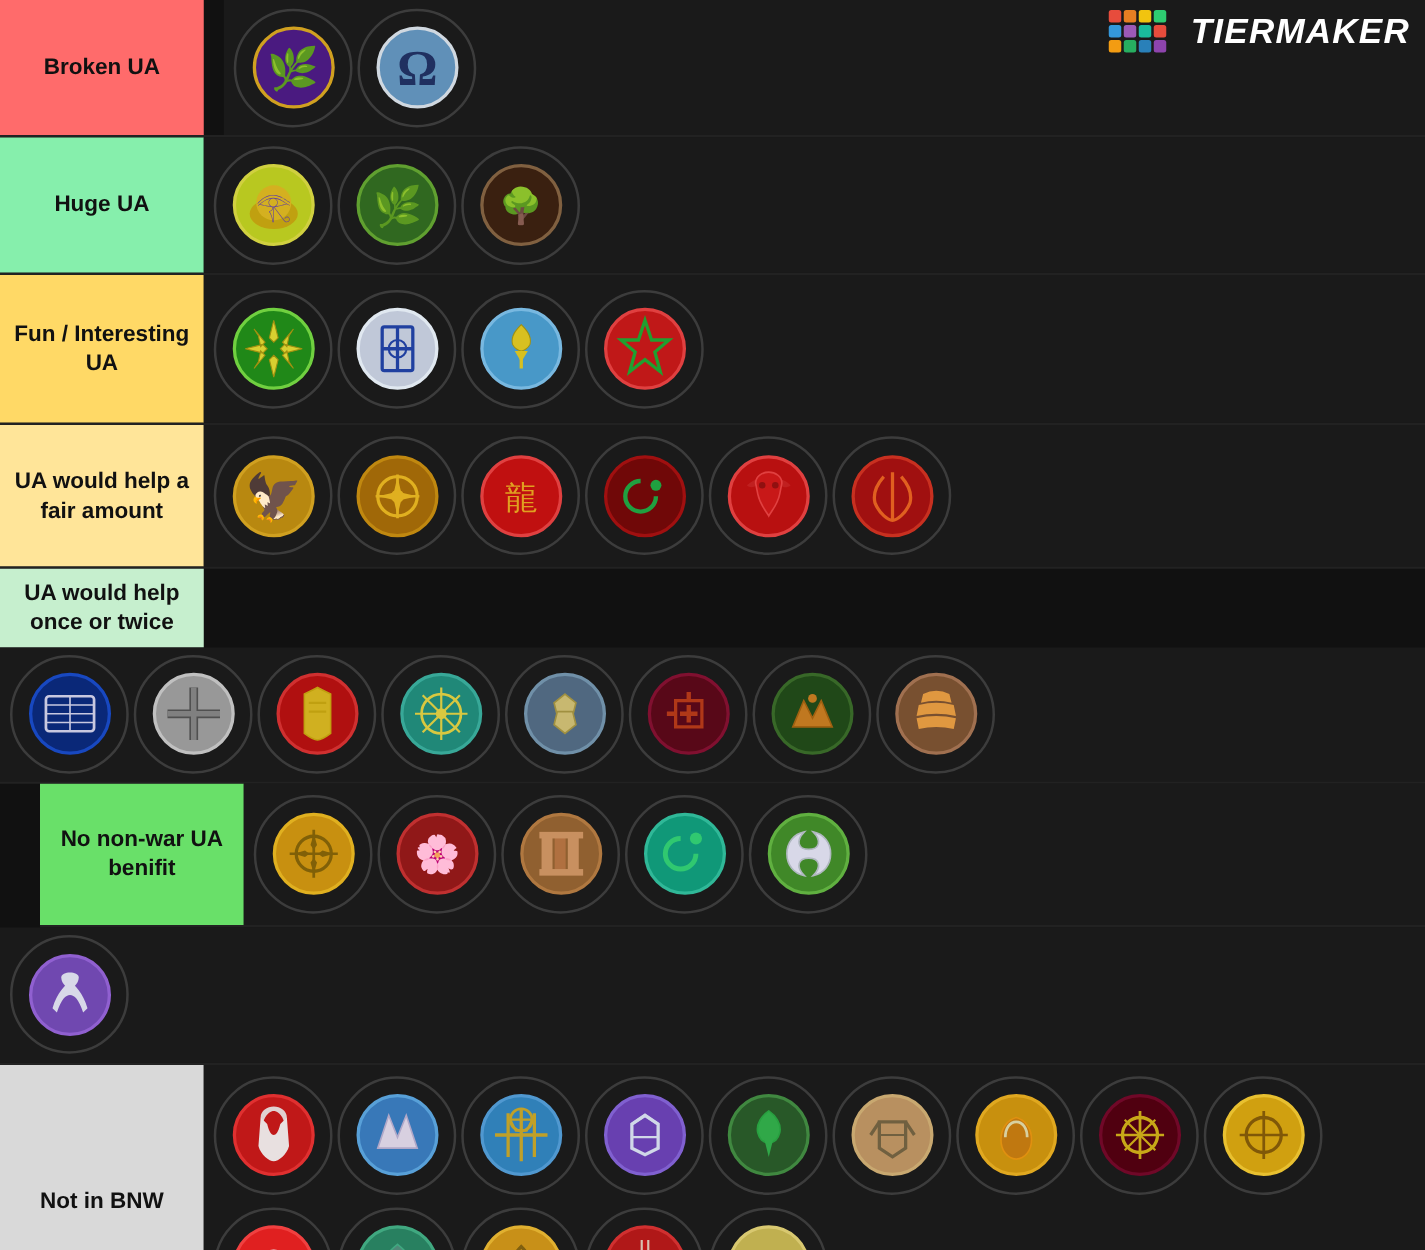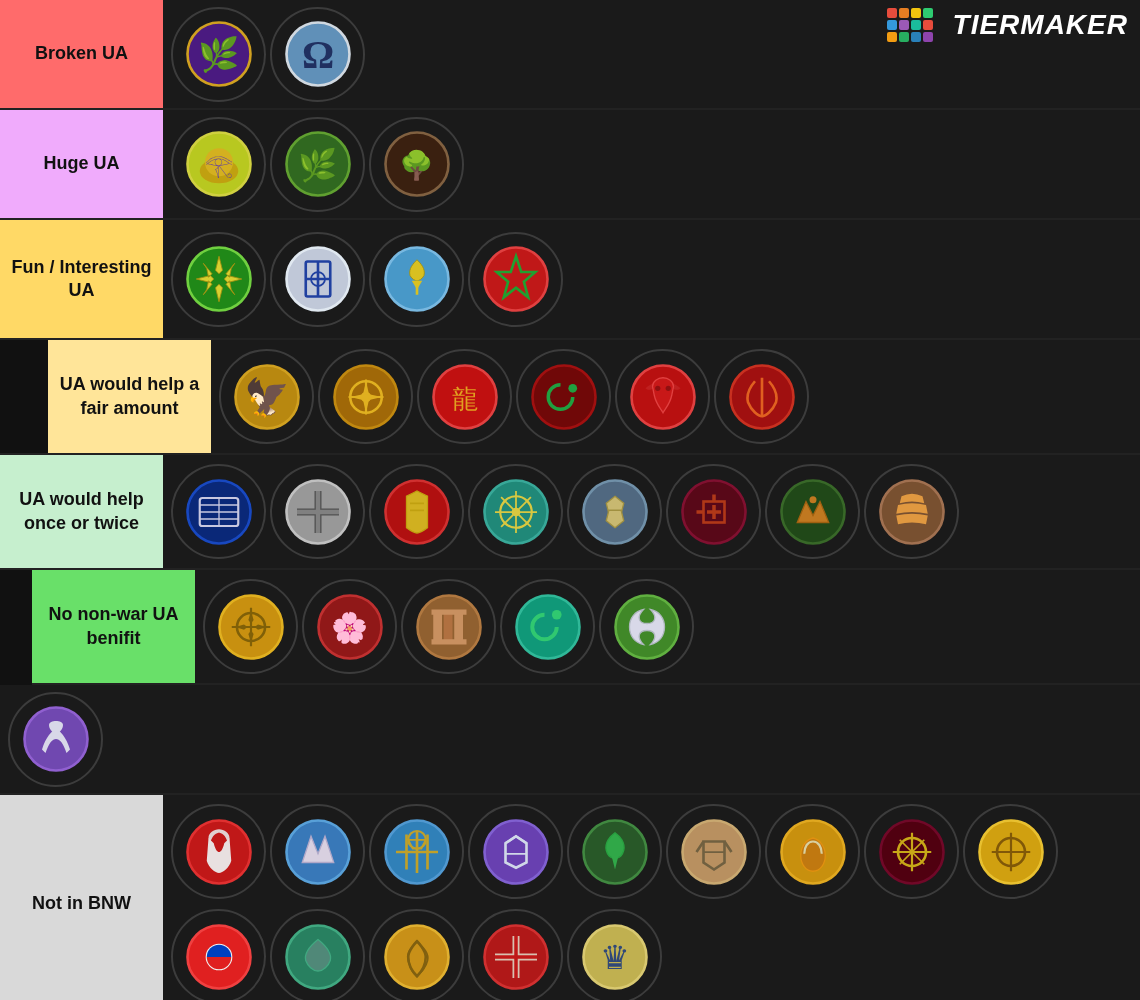--- a/index.html
+++ b/index.html
@@ -82,33 +82,33 @@
       font-size: 28px;
       font-weight: 900;
       color: white;
       letter-spacing: 1px;
       text-transform: uppercase;
       font-style: italic;
     }
 
     
     .row-broken { background-color: #ff6b6b; }
-    .row-huge { background-color: #f0abfc; }
+    .row-huge { background-color: #86efac; }
     .row-fun { background-color: #ffd966; }
     .row-fair { background-color: #ffe599; }
     .row-once { background-color: #c6efce; }
     .row-nonwar { background-color: #69e069; }
     .row-venice { background-color: #c59fd6; }
     .row-notbnw { background-color: #d9d9d9; }
 
-    .tier-row-broken { min-height: 110px; }
+    .tier-row-broken { min-height: 110px; gap: 16px; }
     .tier-row-huge { min-height: 110px; }
     .tier-row-fun { min-height: 120px; }
-    .tier-row-fair { min-height: 115px; padding-left: 48px; }
-    .tier-row-once { min-height: 115px; }
+    .tier-row-fair { min-height: 115px; }
+    .tier-row-once { min-height: 115px; flex-direction: column; }
     .tier-row-nonwar { min-height: 115px; margin-left: 32px; }
     .tier-row-venice { min-height: 110px; }
     .tier-row-notbnw { min-height: 220px; }
   </style>
 </head>
 <body>
 
 <div class="header-logo">
   <div class="logo-grid">
     <div class="logo-cell" style="background:#e74c3c"></div>

